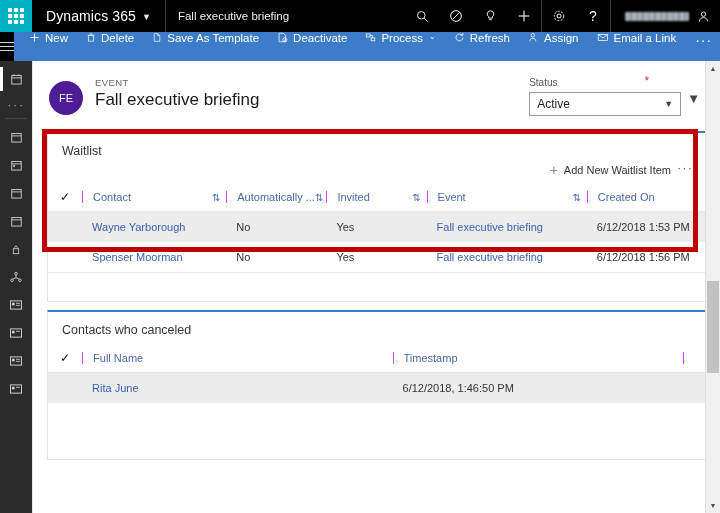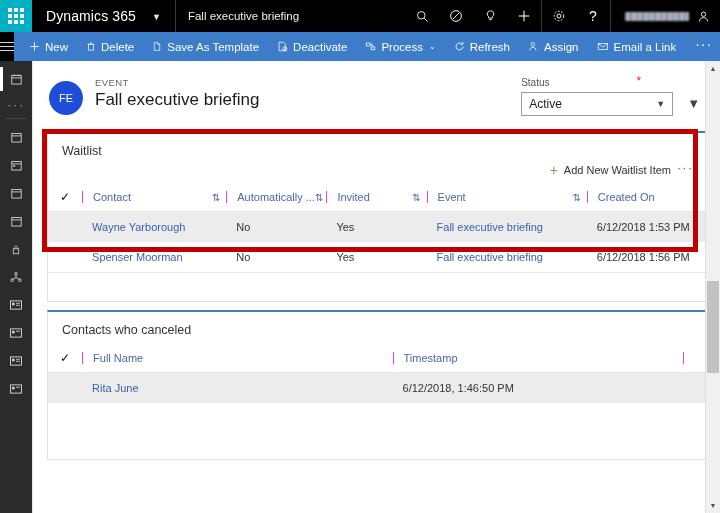--- a/index.html
+++ b/index.html
@@ -19,21 +19,21 @@
     width: 32px; height: 32px; background: #00b0c3;
     display: flex; align-items: center; justify-content: center;
     cursor: pointer;
   }
   .waffle-grid {
     display: grid; grid-template-columns: repeat(3, 4px);
     grid-template-rows: repeat(3, 4px); gap: 1.6px;
   }
   .waffle-grid i { background: #ffffff; display: block; width: 4px; height: 4px; }
   .brand {
-    display: flex; align-items: center; gap: 16px;
+    display: flex; align-items: center; gap: 6px;
     padding: 0 14px; font-size: 14px; letter-spacing: .1px;
     border-right: 1px solid #3b3b3b; cursor: pointer;
   }
   .brand .chev { font-size: 9px; opacity: .9; transform: translateY(1px); }
   .appname {
     display: flex; align-items: center; padding: 0 13px;
     font-size: 14px; font-weight: bold;
     border-right: 1px solid #3b3b3b; cursor: pointer;
   }
   .breadcrumb-top {
@@ -71,21 +71,21 @@
   }
   .cmd-hamburger span:after {
     content: ""; position: absolute; left: 0; top: 2.7px;
     width: 14px; height: 1.6px; background: #d6d6d6;
   }
   .cmdbar {
     flex: 1; background: #3d7cc9; display: flex; align-items: center;
     color: #ffffff; padding-left: 6px; gap: 0px;
   }
   .cmd {
-    display: flex; align-items: center; gap: 5px;
+    display: flex; align-items: flex-start; gap: 5px;
     padding: 0 9px; height: 29px; font-size: 11.5px;
     color: #ffffff; cursor: pointer; white-space: nowrap;
   }
   .cmd svg { display: block; }
   .cmd .caret { font-size: 8px; margin-left: 1px; }
   .cmd-ellipsis { letter-spacing: 1px; font-size: 14px; padding: 0 10px 6px; }
 
   
   .body { display: flex; height: 452px; }
 
@@ -110,28 +110,28 @@
     border-left: 1px solid #e6e6e6; overflow: hidden;
   }
 
   
   .rec-header {
     display: flex; align-items: flex-start;
     padding: 16px 18px 0 16px; height: 70px;
   }
   .avatar {
     width: 34px; height: 34px; border-radius: 50%;
-    background: #1d4ed8; color: #ffffff; font-size: 11px;
+    background: #4c1d95; color: #ffffff; font-size: 11px;
     display: flex; align-items: center; justify-content: center;
     flex: 0 0 34px; margin-top: 4px;
   }
   .rec-titles { margin-left: 12px; }
   .rec-kicker { font-size: 9.5px; color: #666; letter-spacing: .4px; }
   .rec-title { font-size: 17px; color: #1a1a1a; margin-top: 2px; font-weight: normal; }
-  .rec-right { margin-left: auto; display: flex; align-items: center; gap: 8px; }
+  .rec-right { margin-left: auto; display: flex; align-items: flex-start; }
   .status-field { width: 152px; }
   .status-label {
     font-size: 10px; color: #555; display: flex;
     justify-content: space-between; margin-bottom: 4px; padding-right: 32px;
   }
   .req { color: #e03030; font-size: 12px; line-height: 8px; }
   .status-select {
     height: 24px; border: 1px solid #9a9a9a; background: #ffffff;
     display: flex; align-items: center; padding: 0 7px;
     font-size: 12px; color: #222; cursor: pointer;

